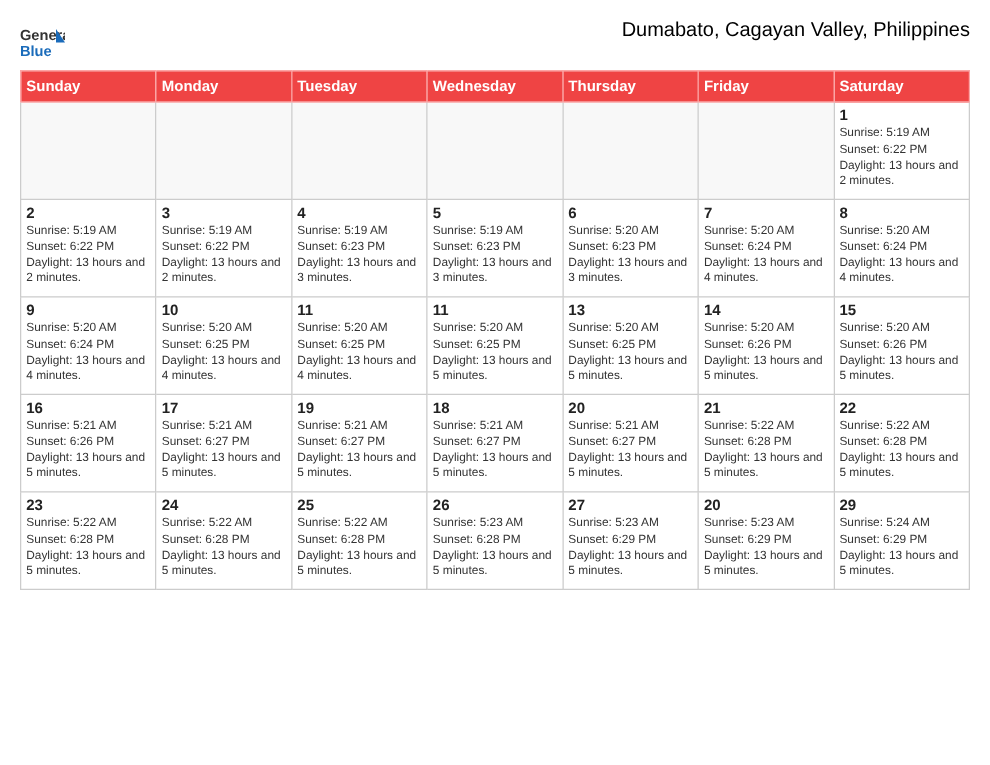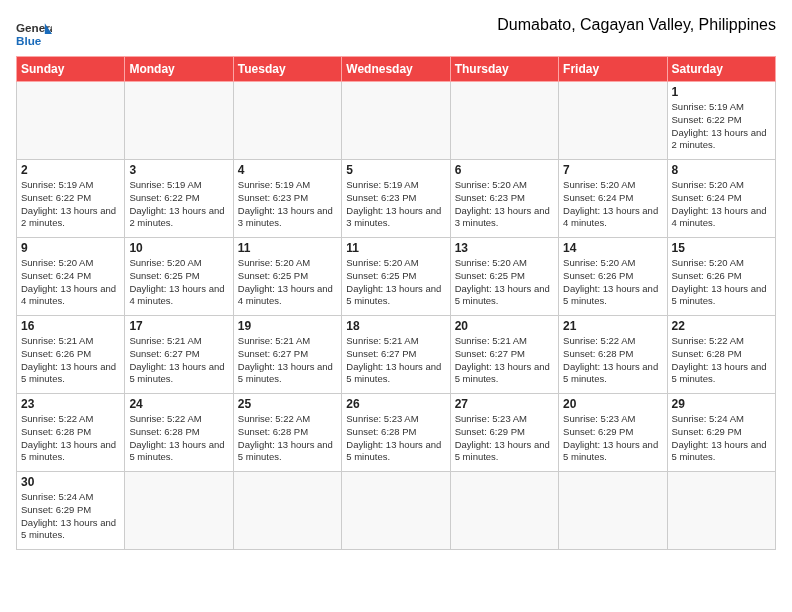--- a/index.html
+++ b/index.html
@@ -286,28 +286,14 @@
 Sunset: 6:29 PM
 Daylight: 13 hours and 5 minutes.</div>
         </td>
         <td>
           <span class="day-num">29</span>
           <div class="day-info" style="white-space: pre-line;">Sunrise: 5:24 AM
 Sunset: 6:29 PM
 Daylight: 13 hours and 5 minutes.</div>
         </td>
       </tr>
-      <tr>
-        <td>
-          <span class="day-num">30</span>
-          <div class="day-info" style="white-space: pre-line;">Sunrise: 5:24 AM
-Sunset: 6:29 PM
-Daylight: 13 hours and 5 minutes.</div>
-        </td>
-        <td class="empty"></td>
-        <td class="empty"></td>
-        <td class="empty"></td>
-        <td class="empty"></td>
-        <td class="empty"></td>
-        <td class="empty"></td>
-      </tr>
     </tbody>
 </table>
 
 </body></html>

